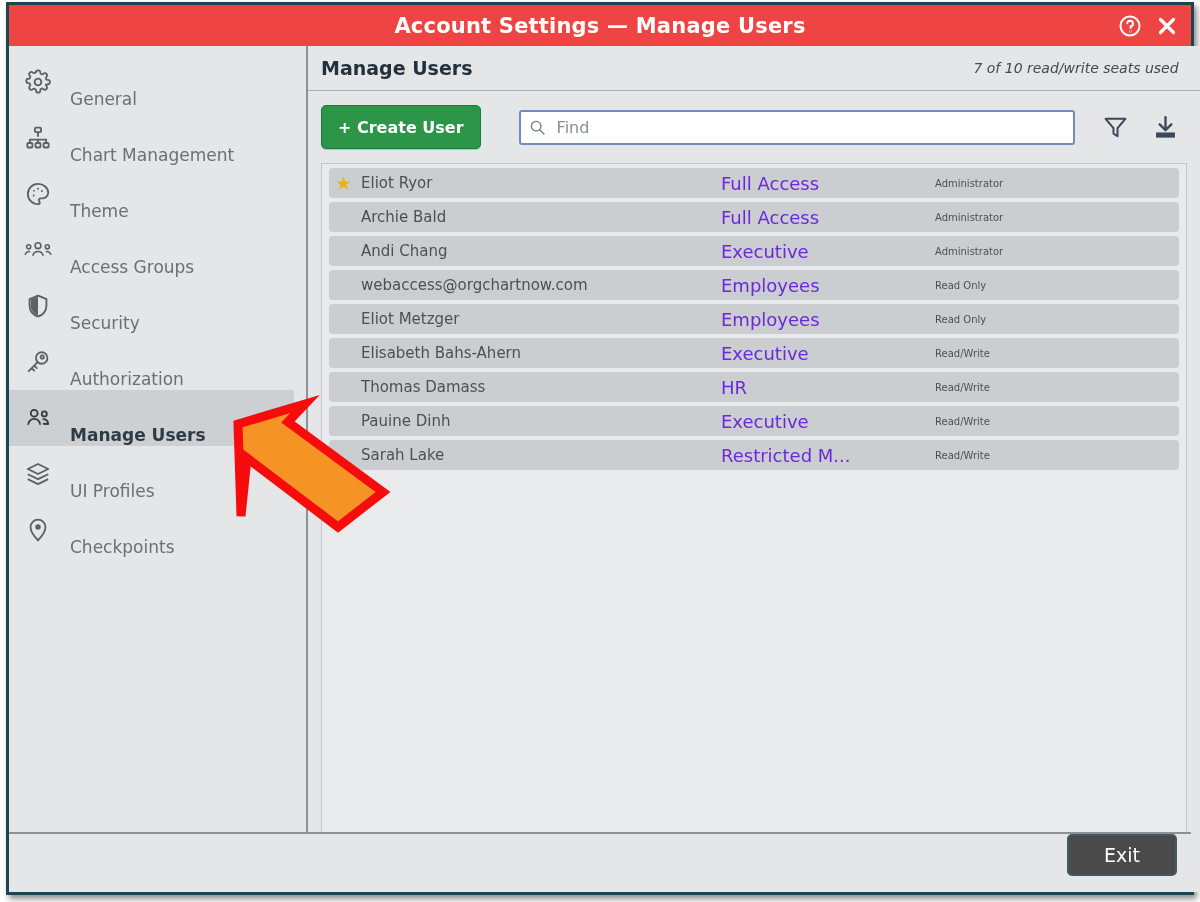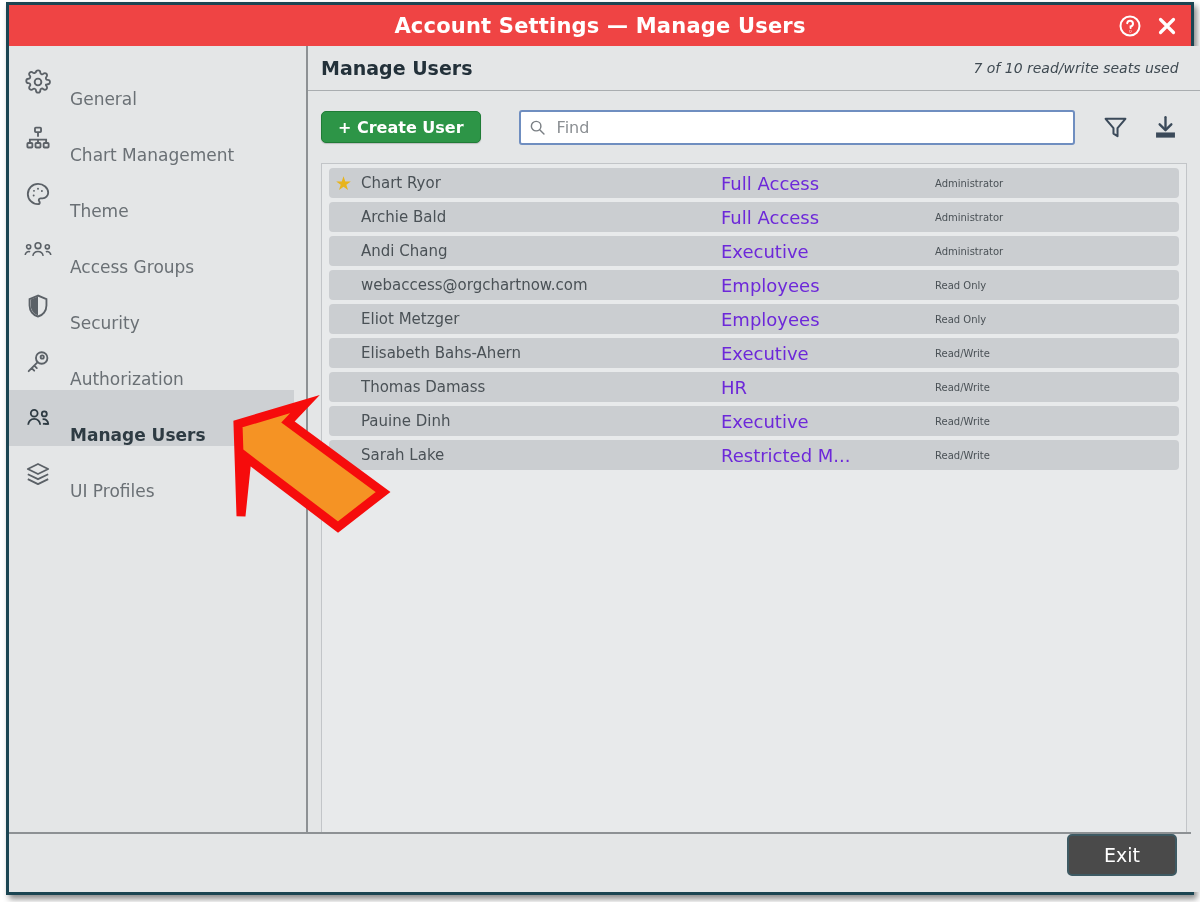--- a/index.html
+++ b/index.html
@@ -159,21 +159,21 @@
     display: flex;
     align-items: center;
     padding: 0 20px 0 13px;
     box-sizing: border-box;
   }
   .create-btn {
     background: #2d9547;
     color: #ffffff;
     border: 1px solid #1f7c36;
     border-radius: 5px;
-    height: 32px;
+    height: 44px;
     padding: 0 16px;
     font-size: 16px;
     font-weight: bold;
     font-family: inherit;
     cursor: pointer;
     white-space: nowrap;
     box-shadow: 0 1px 1px rgba(0,0,0,0.18);
   }
   .search-wrap {
     position: relative;
@@ -425,20 +425,29 @@
           <span class="nav-icon">
             <svg width="26" height="26" viewBox="0 0 24 24" fill="none" stroke="#5b6167" stroke-width="1.7" stroke-linejoin="round">
               <path d="M12 2.8 2.6 7.4 12 12l9.4-4.6z"></path>
               <path d="M2.6 12.2 12 16.8l9.4-4.6"></path>
               <path d="M2.6 16.8 12 21.4l9.4-4.6"></path>
             </svg>
           </span>
           <span class="nav-label">UI Profiles</span>
         </div>
 
+        <div class="nav-item">
+          <span class="nav-icon">
+            <svg width="26" height="26" viewBox="0 0 24 24" fill="none" stroke="#5b6167" stroke-width="1.7">
+              <path d="M12 2.4c-3.8 0-6.9 3.1-6.9 6.9 0 5.2 6.9 12.3 6.9 12.3s6.9-7.1 6.9-12.3c0-3.8-3.1-6.9-6.9-6.9z"></path>
+              <circle cx="12" cy="9.3" r="2.5" fill="#5b6167" stroke="none"></circle>
+            </svg>
+          </span>
+          <span class="nav-label">Checkpoints</span>
+        </div>
 
       </nav>
 
       <section class="main">
 
         <div class="panel-header">
           <div class="panel-title">Manage Users</div>
           <div class="seats-note">7 of 10 read/write seats used</div>
         </div>
 
@@ -468,21 +477,21 @@
               <path d="M3.6 16.4h16.8v4.6H3.6z" fill="#3b4a5a" stroke="none"></path>
             </svg>
           </span>
         </div>
 
         <div class="list-area">
           <div class="list-inner">
 
             <div class="row">
               <span class="cell-star">★</span>
-              <span class="cell-name">Chart Ryor</span>
+              <span class="cell-name">Eliot Ryor</span>
               <span class="cell-group">Full Access</span>
               <span class="cell-role">Administrator</span>
             </div>
 
             <div class="row">
               <span class="cell-star"></span>
               <span class="cell-name">Archie Bald</span>
               <span class="cell-group">Full Access</span>
               <span class="cell-role">Administrator</span>
             </div>

